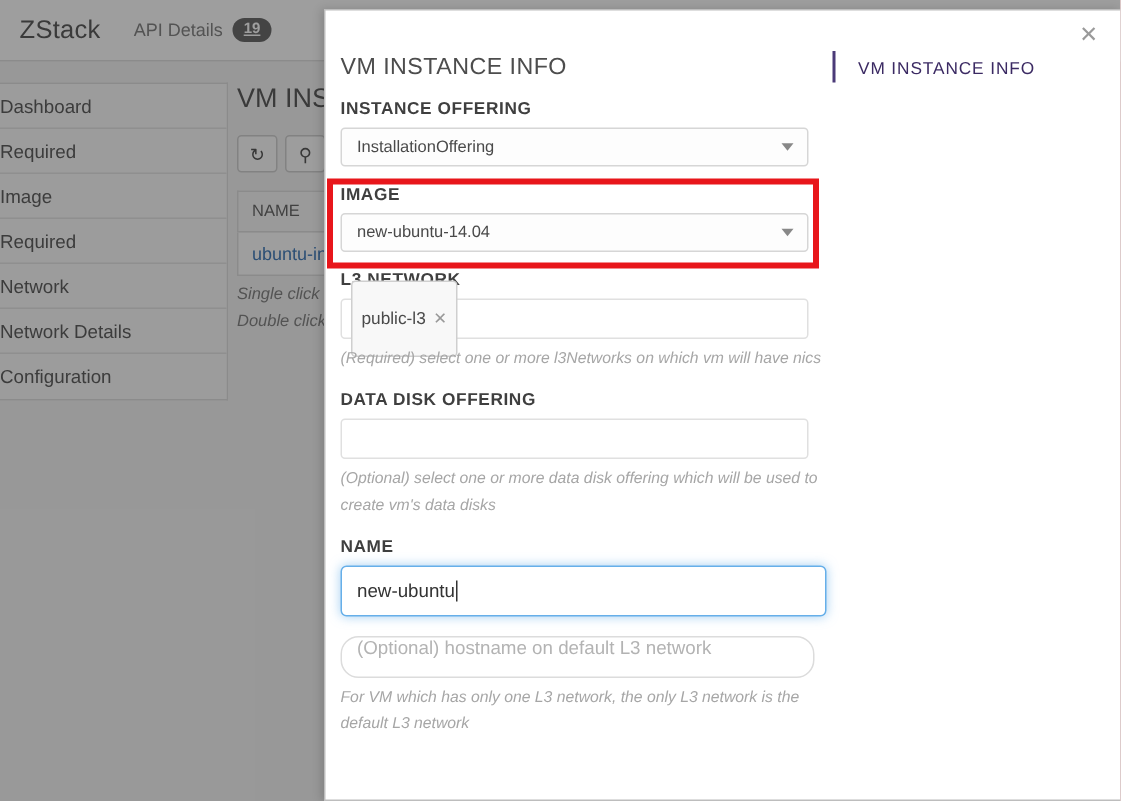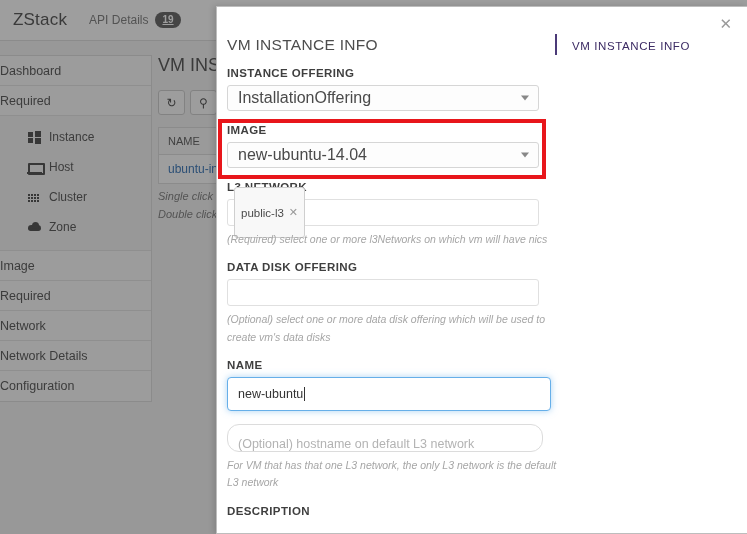--- a/index.html
+++ b/index.html
@@ -185,21 +185,21 @@
     color: #3f3f3f; letter-spacing: .4px;
     margin-bottom: 6px;
   }
   .select-box {
     position: relative;
     height: 26px; width: 312px;
     border: 1px solid #d6d6d6; border-radius: 3px;
     background: #fdfdfd;
     display: flex; align-items: center;
     padding: 0 22px 0 10px;
-    font-size: 16px; color: #4a4a4a;
+    font-size: 11px; color: #4a4a4a;
   }
   .caret {
     position: absolute; right: 9px; top: 50%;
     transform: translateY(-50%);
     width: 0; height: 0;
     border-left: 4px solid transparent;
     border-right: 4px solid transparent;
     border-top: 5px solid #888;
   }
   .tag-box {
@@ -235,21 +235,21 @@
     box-shadow: 0 0 7px rgba(102,175,233,0.55);
   }
   .caret-bar {
     display: inline-block; width: 1px; height: 14px;
     background: #333; margin-left: 1px;
   }
   .text-input-plain {
     height: 28px; width: 316px;
     border: 1px solid #dcdcdc; border-radius: 12px;
     background: #fff;
-    display: flex; align-items: flex-end;
+    display: flex; align-items: flex-start;
     padding: 0 10px;
     font-size: 12.5px; color: #b3b3b3;
   }
 
   
   #red-box {
     position: absolute;
     left: 218px; top: 119px;
     width: 328px; height: 60px;
     border: 4px solid #e8161b;
@@ -268,41 +268,20 @@
       <span class="brand">ZStack</span>
       <span class="api-details">
         <span>API Details</span>
         <span class="api-badge">19</span>
       </span>
     </div>
 
     <div class="bg-sidebar">
       <div class="side-item">Dashboard</div>
       <div class="side-item">Required</div>
-      <div class="side-group">
-        <div class="side-sub">
-          <span class="gi ic-instance">
-              <i></i>
-              <b></b>
-            </span>
-          <span>Instance</span>
-        </div>
-        <div class="side-sub">
-          <span class="gi ic-host"></span>
-          <span>Host</span>
-        </div>
-        <div class="side-sub">
-          <span class="gi ic-cluster"></span>
-          <span>Cluster</span>
-        </div>
-        <div class="side-sub">
-          <span class="gi ic-zone"></span>
-          <span>Zone</span>
-        </div>
-      </div>
       <div class="side-item">Image</div>
       <div class="side-item">Required</div>
       <div class="side-item">Network</div>
       <div class="side-item">Network Details</div>
       <div class="side-item">Configuration</div>
     </div>
 
     <div class="bg-main">
       <div class="bg-title">VM INSTANCE</div>
       <div class="bg-btnrow">
@@ -376,26 +355,22 @@
         <div class="text-input">
           <span>new-ubuntu</span>
             <span class="caret-bar"></span>
         </div>
       </div>
 
       <div class="fld">
         <div class="text-input-plain">
           <span>(Optional) hostname on default L3 network</span>
         </div>
-        <div class="help">For VM that has that one L3 network, the only L3 network is the default L3 network</div>
-      </div>
-
-      <div class="fld">
-        <div class="fld-label">DESCRIPTION</div>
-
-      </div>
+        <div class="help">For VM which has only one L3 network, the only L3 network is the default L3 network</div>
+      </div>
+
 
     </div>
   </div>
 
   <div id="red-box" style="border-color: rgb(232, 22, 27);"></div>
 
 </div>
 
 </body></html>

